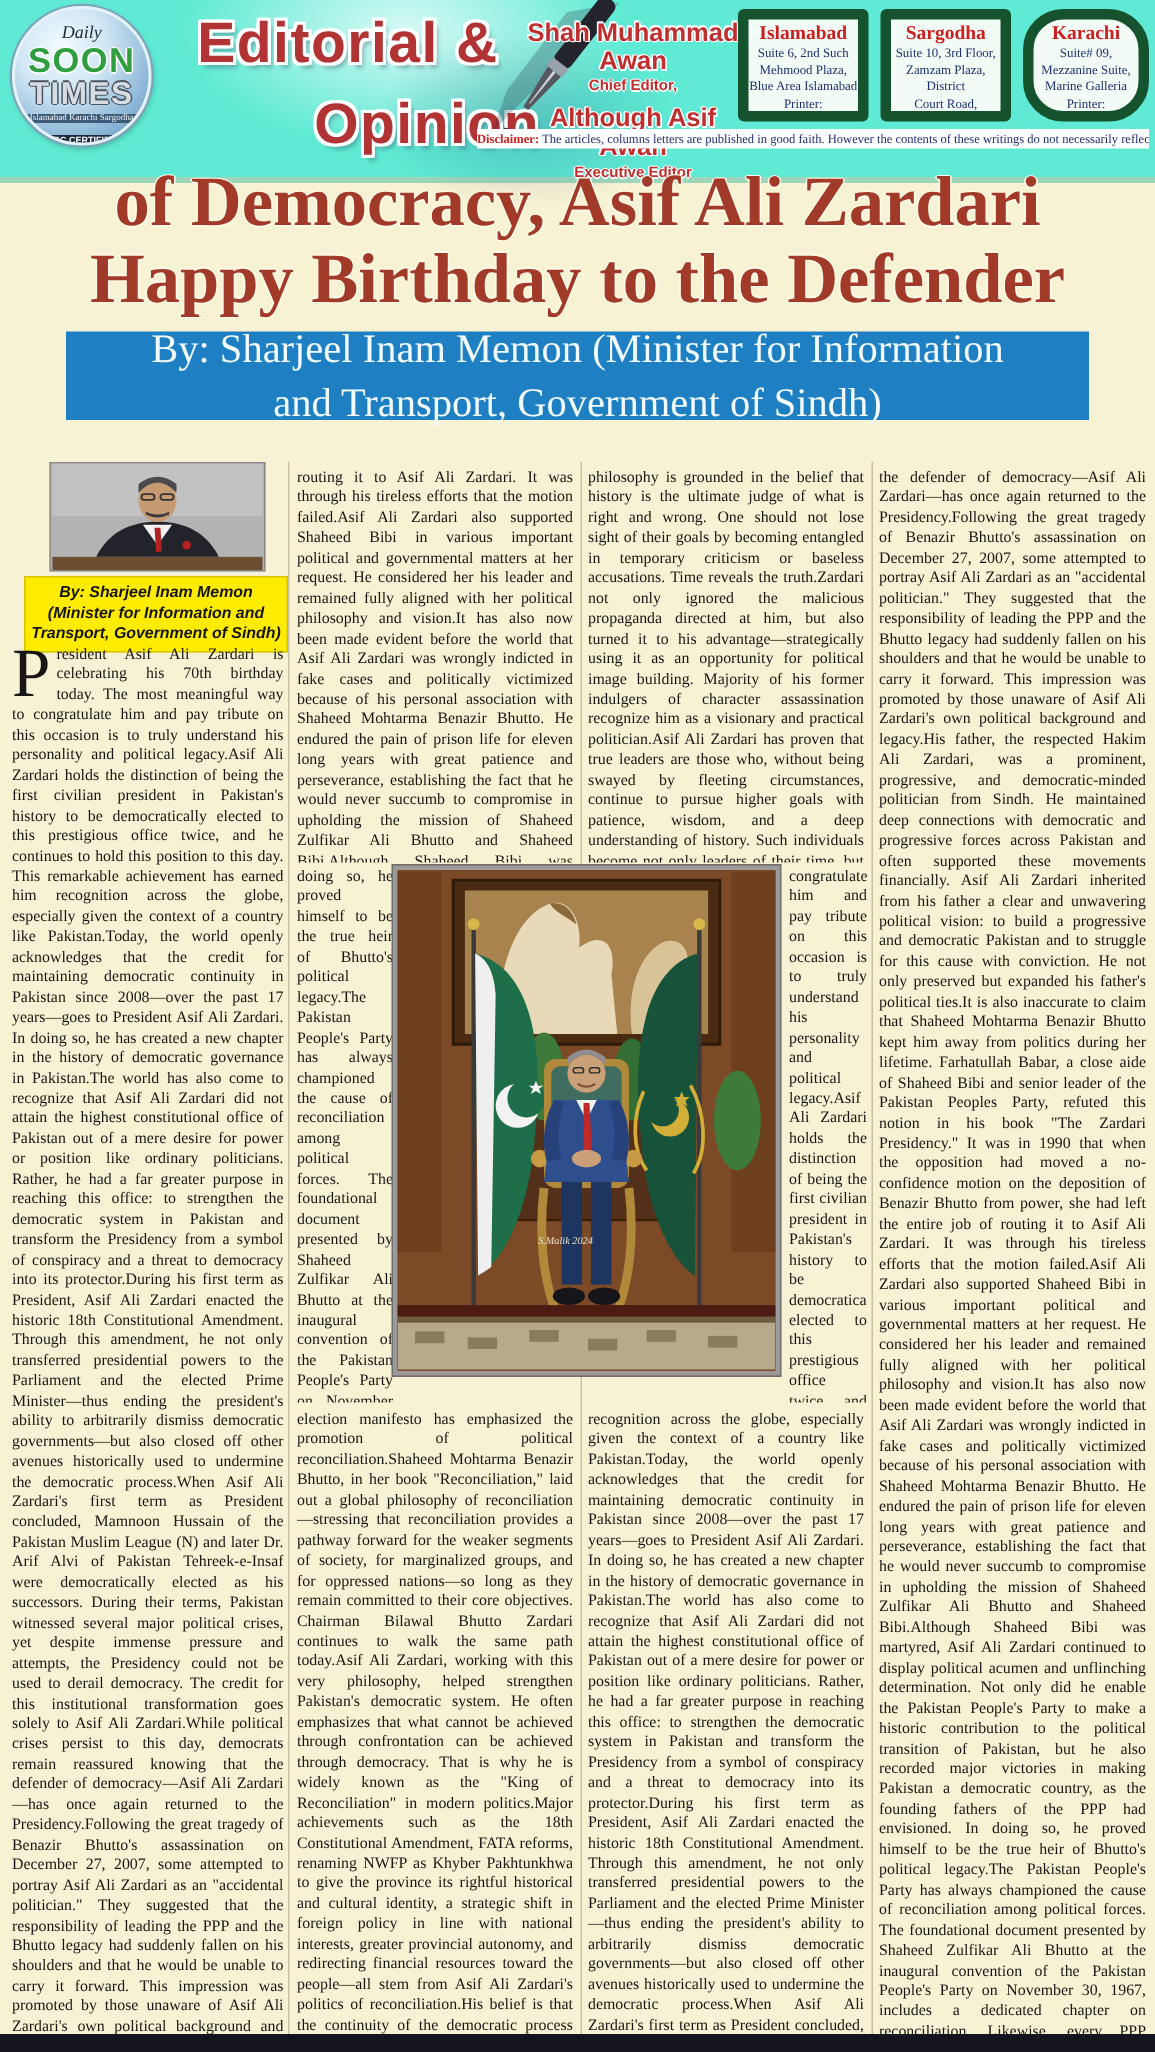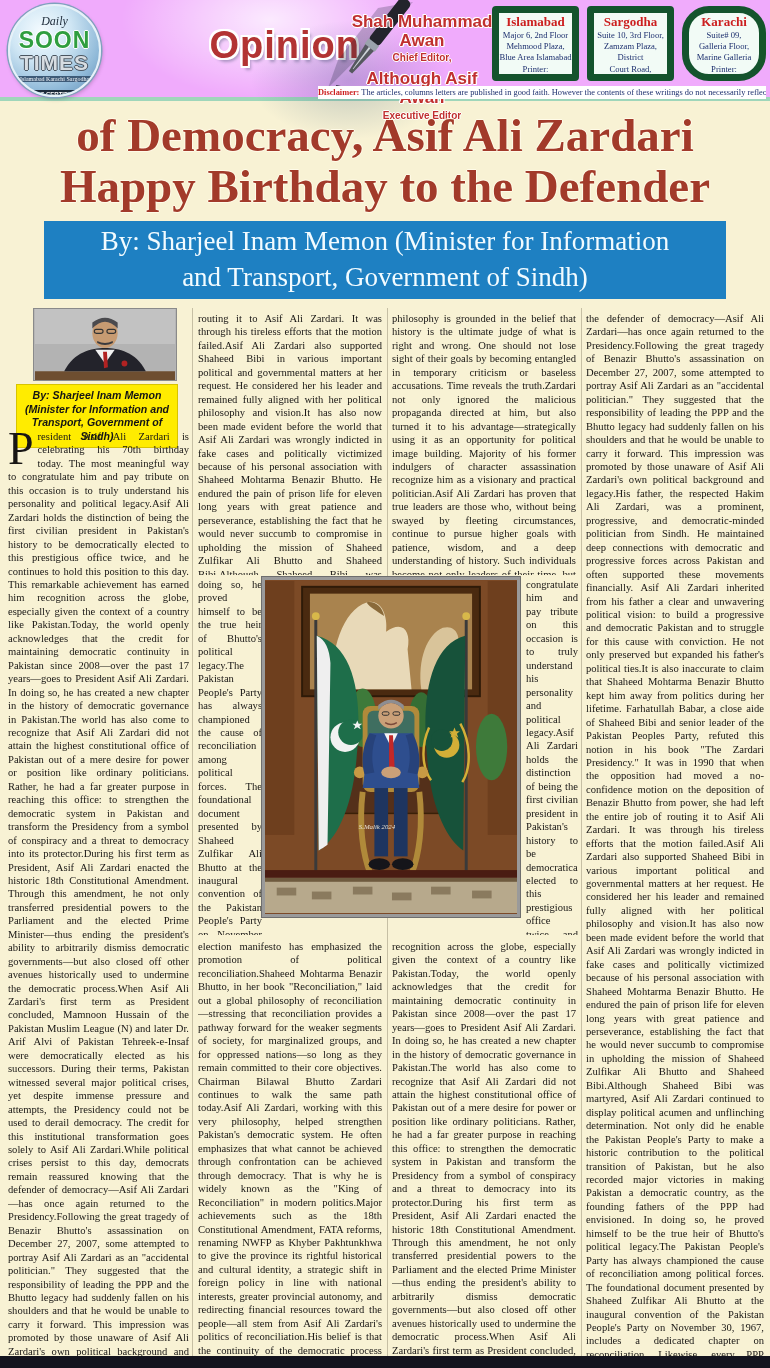--- a/index.html
+++ b/index.html
@@ -4,23 +4,23 @@
 <style>
   * { margin:0; padding:0; box-sizing:border-box; }
   html,body { background:#e8e4d0; }
   #page {
     position:relative; width:770px; height:1368px; margin:0 auto;
     background:#f8f2d4; overflow:hidden;
     font-family:"Liberation Serif", serif;
   }
   
   .masthead {
-    position:absolute; left:0; top:0; width:770px; height:101px;
+    position:absolute; left:0; top:0; width:770px; height:122px;
     background:linear-gradient(105deg,#cdeaf6 0%,#9fd8ec 14%,#eefafd 34%,#86c8e2 52%,#d6f1fa 72%,#8fccе3 88%,#a8d9ec 100%);
-    background-color:#f0abfc;
+    background-color:#5eead4;
     border-bottom:4px solid #9fd6ba;
   }
   .masthead .swirl1, .masthead .swirl2 {
     position:absolute; border-radius:50%; pointer-events:none;
   }
   .swirl1 { left:120px; top:-60px; width:300px; height:160px;
     background:radial-gradient(ellipse at center, rgba(255,255,255,.75), rgba(255,255,255,0) 70%); }
   .swirl2 { left:250px; top:20px; width:200px; height:120px;
     background:radial-gradient(ellipse at center, rgba(40,80,120,.25), rgba(40,80,120,0) 70%); }
   .logo {
@@ -74,30 +74,30 @@
     white-space:nowrap; overflow:hidden; text-align:center;
   }
   .disclaimer .dlabel { color:#cc1f1f; font-weight:bold; }
   
   .headline {
     position:absolute; left:0; top:110px; width:770px; text-align:center;
     color:#a23a2a; font-weight:bold; font-size:47px; line-height:1.09;
     text-shadow:1px 0 #fffbe8,-1px 0 #fffbe8,0 1px #fffbe8,0 -1px #fffbe8;
   }
   .byline-banner {
-    position:absolute; left:44px; top:221px; width:682px; height:78px;
+    position:absolute; left:44px; top:221px; width:682px; height:59px;
     background:#1e80c2; color:#f2fbff; font-size:27px; line-height:1.32;
     display:flex; flex-direction:column; justify-content:center; text-align:center;
   }
   
   .colrule { position:absolute; top:308px; height:1048px; width:1px; background:#c6bfa4; }
   .author-photo { position:absolute; left:33px; top:308px; width:144px; height:73px; border:1px solid #8a8a8a; background:#b5b5b5; }
   .author-photo svg { display:block; }
   .author-caption {
-    position:absolute; left:16px; top:384px; width:162px;
+    position:absolute; left:16px; top:384px; width:176px;
     background:#ffec00; border:1px solid #d8c400; padding:4px 2px;
     text-align:center; font-family:"Liberation Sans", sans-serif;
     font-weight:bold; font-style:italic; font-size:10.6px; line-height:1.28; color:#141414;
   }
   .bodytext {
     position:absolute; font-size:10.6px; line-height:1.27; text-align:justify;
     color:#181614; overflow:hidden; word-spacing:0.5px;
   }
   .dropcap {
     float:left; font-size:46px; line-height:36px; padding:1px 4px 0 0; color:#181614;
@@ -128,20 +128,21 @@
 
     <div class="logo">
       <div class="logo-daily">Daily</div>
       <div class="logo-soon">SOON</div>
       <div class="logo-times">TIMES</div>
       <div class="logo-cities">Islamabad Karachi Sargodha</div>
       <div class="logo-abc">ABC CERTIFIED</div>
     </div>
 
     <div class="section-title">
+      <div class="t1">Editorial &amp;</div>
       <div class="t2">Opinion</div>
     </div>
 
     <svg class="pen" viewBox="0 0 100 98" xmlns="http://www.w3.org/2000/svg">
       <path d="M95,2 L60,8 L20,60 L10,88 Z" fill="rgba(30,40,60,0.25)"></path>
       <g transform="rotate(38 50 49)">
         <rect x="44" y="-14" width="13" height="56" rx="5" fill="#23242c"></rect>
         <rect x="44" y="40" width="13" height="7" fill="#9aa2ac"></rect>
         <path d="M45,47 L56,47 L52.5,78 L48.5,78 Z" fill="#55585f"></path>
         <path d="M49.5,47 L51.5,47 L50.8,74 L50.2,74 Z" fill="#cfd4da"></path>
@@ -151,38 +152,38 @@
 
     <div class="editors">
       <div class="editor-name">Shah Muhammad Awan</div>
       <div class="editor-role">Chief Editor,</div>
       <div class="editor-name">Although Asif Awan</div>
       <div class="editor-role">Executive Editor</div>
     </div>
 
     <div class="office" style="left:492px;">
       <div class="office-city">Islamabad</div>
-      <div class="office-line">Major 6, 2nd Floor</div>
+      <div class="office-line">Suite 6, 2nd Such</div>
       <div class="office-line">Mehmood Plaza,</div>
       <div class="office-line">Blue Area Islamabad</div>
       <div class="office-line">Printer:</div>
       <div class="office-line">Zoya Press</div>
     </div>
     <div class="office" style="left:587px;">
       <div class="office-city">Sargodha</div>
       <div class="office-line">Suite 10, 3rd Floor,</div>
       <div class="office-line">Zamzam Plaza, District</div>
       <div class="office-line">Court Road, Chairman</div>
       <div class="office-line">Printer:</div>
       <div class="office-line">Khalid Fighter Press</div>
     </div>
     <div class="office" style="left:682px; width:84px;border-radius:27px;">
       <div class="office-city">Karachi</div>
       <div class="office-line">Suite# 09,</div>
-      <div class="office-line">Galleria Floor,</div>
+      <div class="office-line">Mezzanine Suite,</div>
       <div class="office-line">Marine Galleria</div>
       <div class="office-line">Printer:</div>
       <div class="office-line">Parwan Press</div>
     </div>
 
     <div class="disclaimer">
       <span class="dlabel">Disclaimer:</span><span> The articles, columns letters are published in good faith. However the contents of these writings do not necessarily reflect views of the newspaper.</span>
     </div>
   </div>
 

